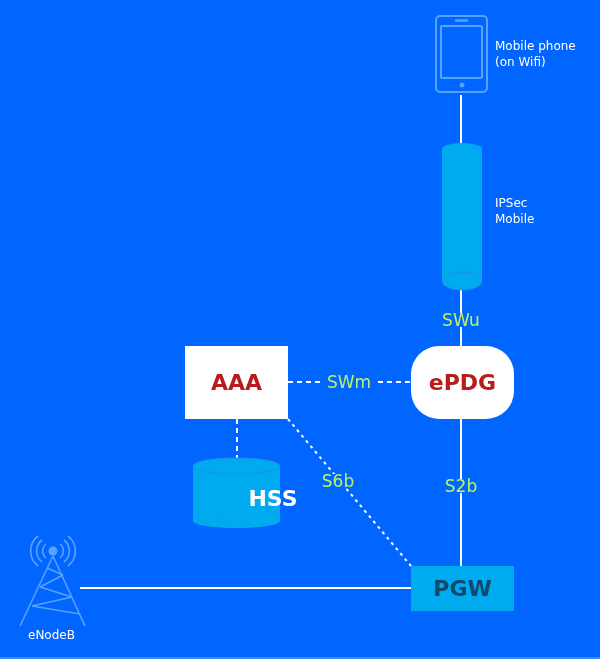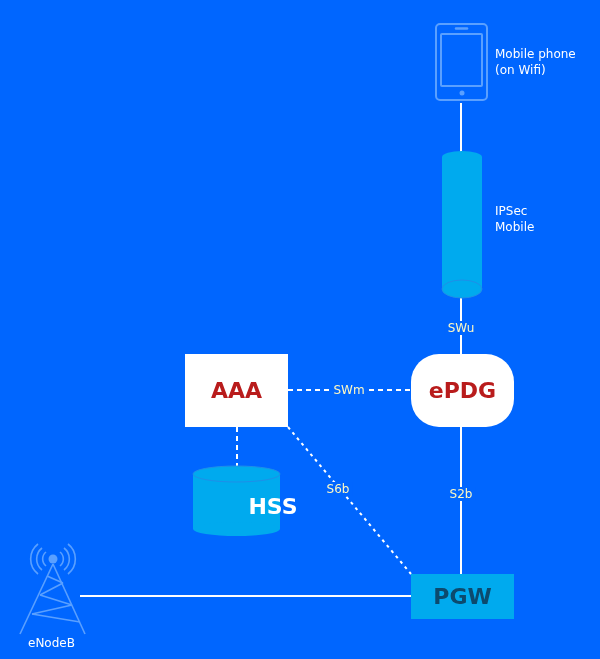--- a/index.html
+++ b/index.html
@@ -2,27 +2,27 @@
 <html><head>
 <meta charset="utf-8">
 <style>
   html, body { margin: 0; padding: 0; }
   body {
     width: 600px; height: 659px; overflow: hidden;
     background: #0066ff;
     font-family: "DejaVu Sans", sans-serif;
     position: relative;
   }
-  #stage { position: absolute; left: 0; top: 8px; width: 600px; height: 542px; }
+  #stage { position: absolute; left: 0; top: 0; width: 600px; height: 542px; }
   .lbl {
     position: absolute; color: #ffffff; font-size: 12px; line-height: 16px;
     white-space: pre-line;
   }
   .conn-lbl {
-    position: absolute; color: #fef9c3; font-size: 12px; line-height: 14px;
+    position: absolute; color: #bef264; font-size: 17px; line-height: 14px;
     background: #0066ff; padding: 0 3px; transform: translate(-50%, -50%);
   }
   .box {
     position: absolute; display: flex; align-items: center; justify-content: center;
     font-size: 22px; font-weight: bold;
   }
   .box.white { background: #ffffff; color: #b91c1c; }
   .box.cyan { background: #00aaee; color: #0c4a6e; }
   .cyl-text {
     position: absolute; color: #ffffff; font-size: 22px; font-weight: bold;

